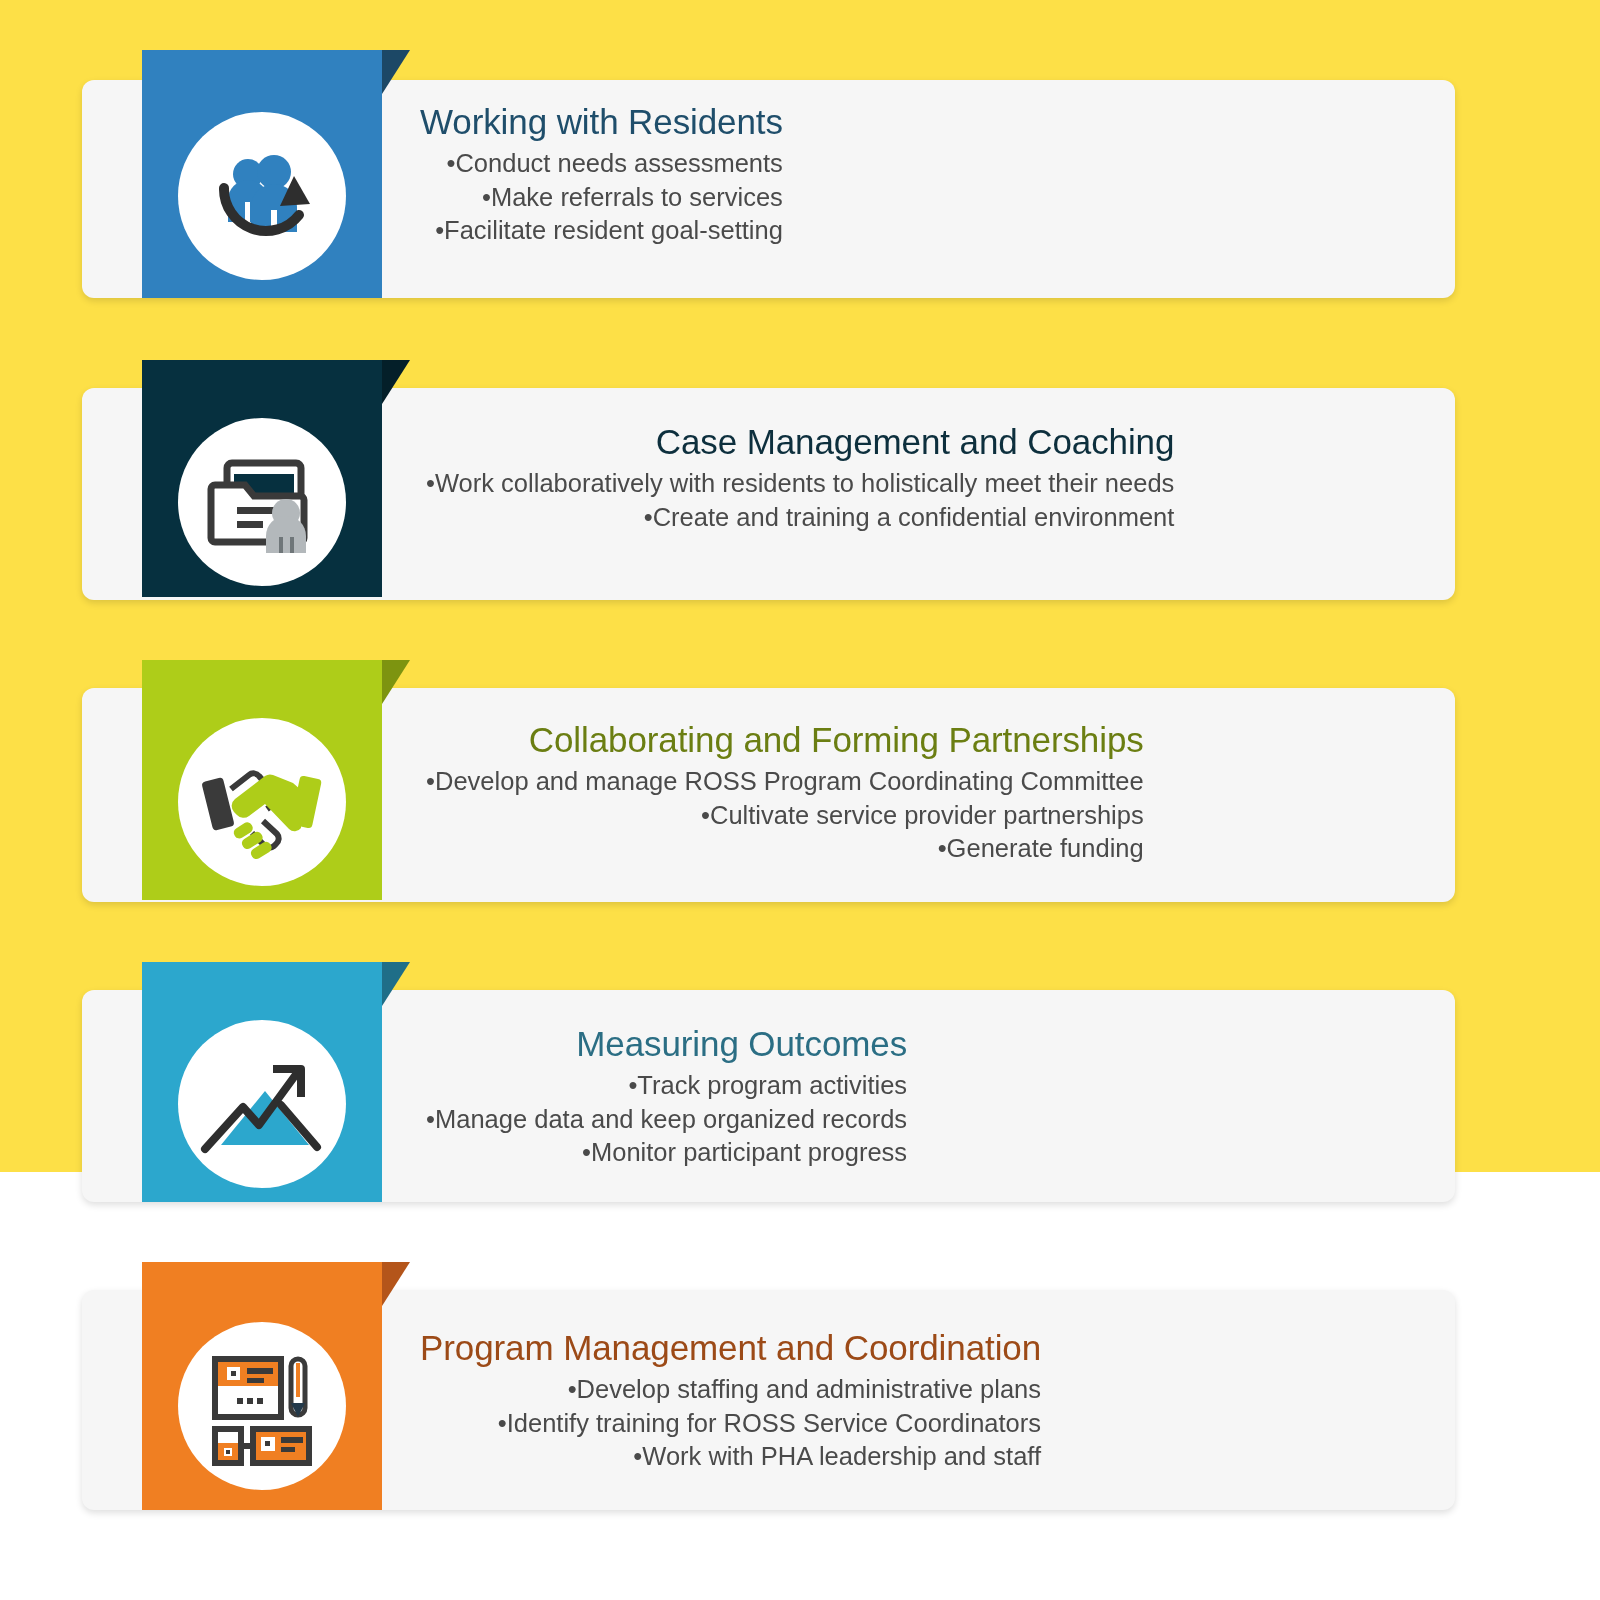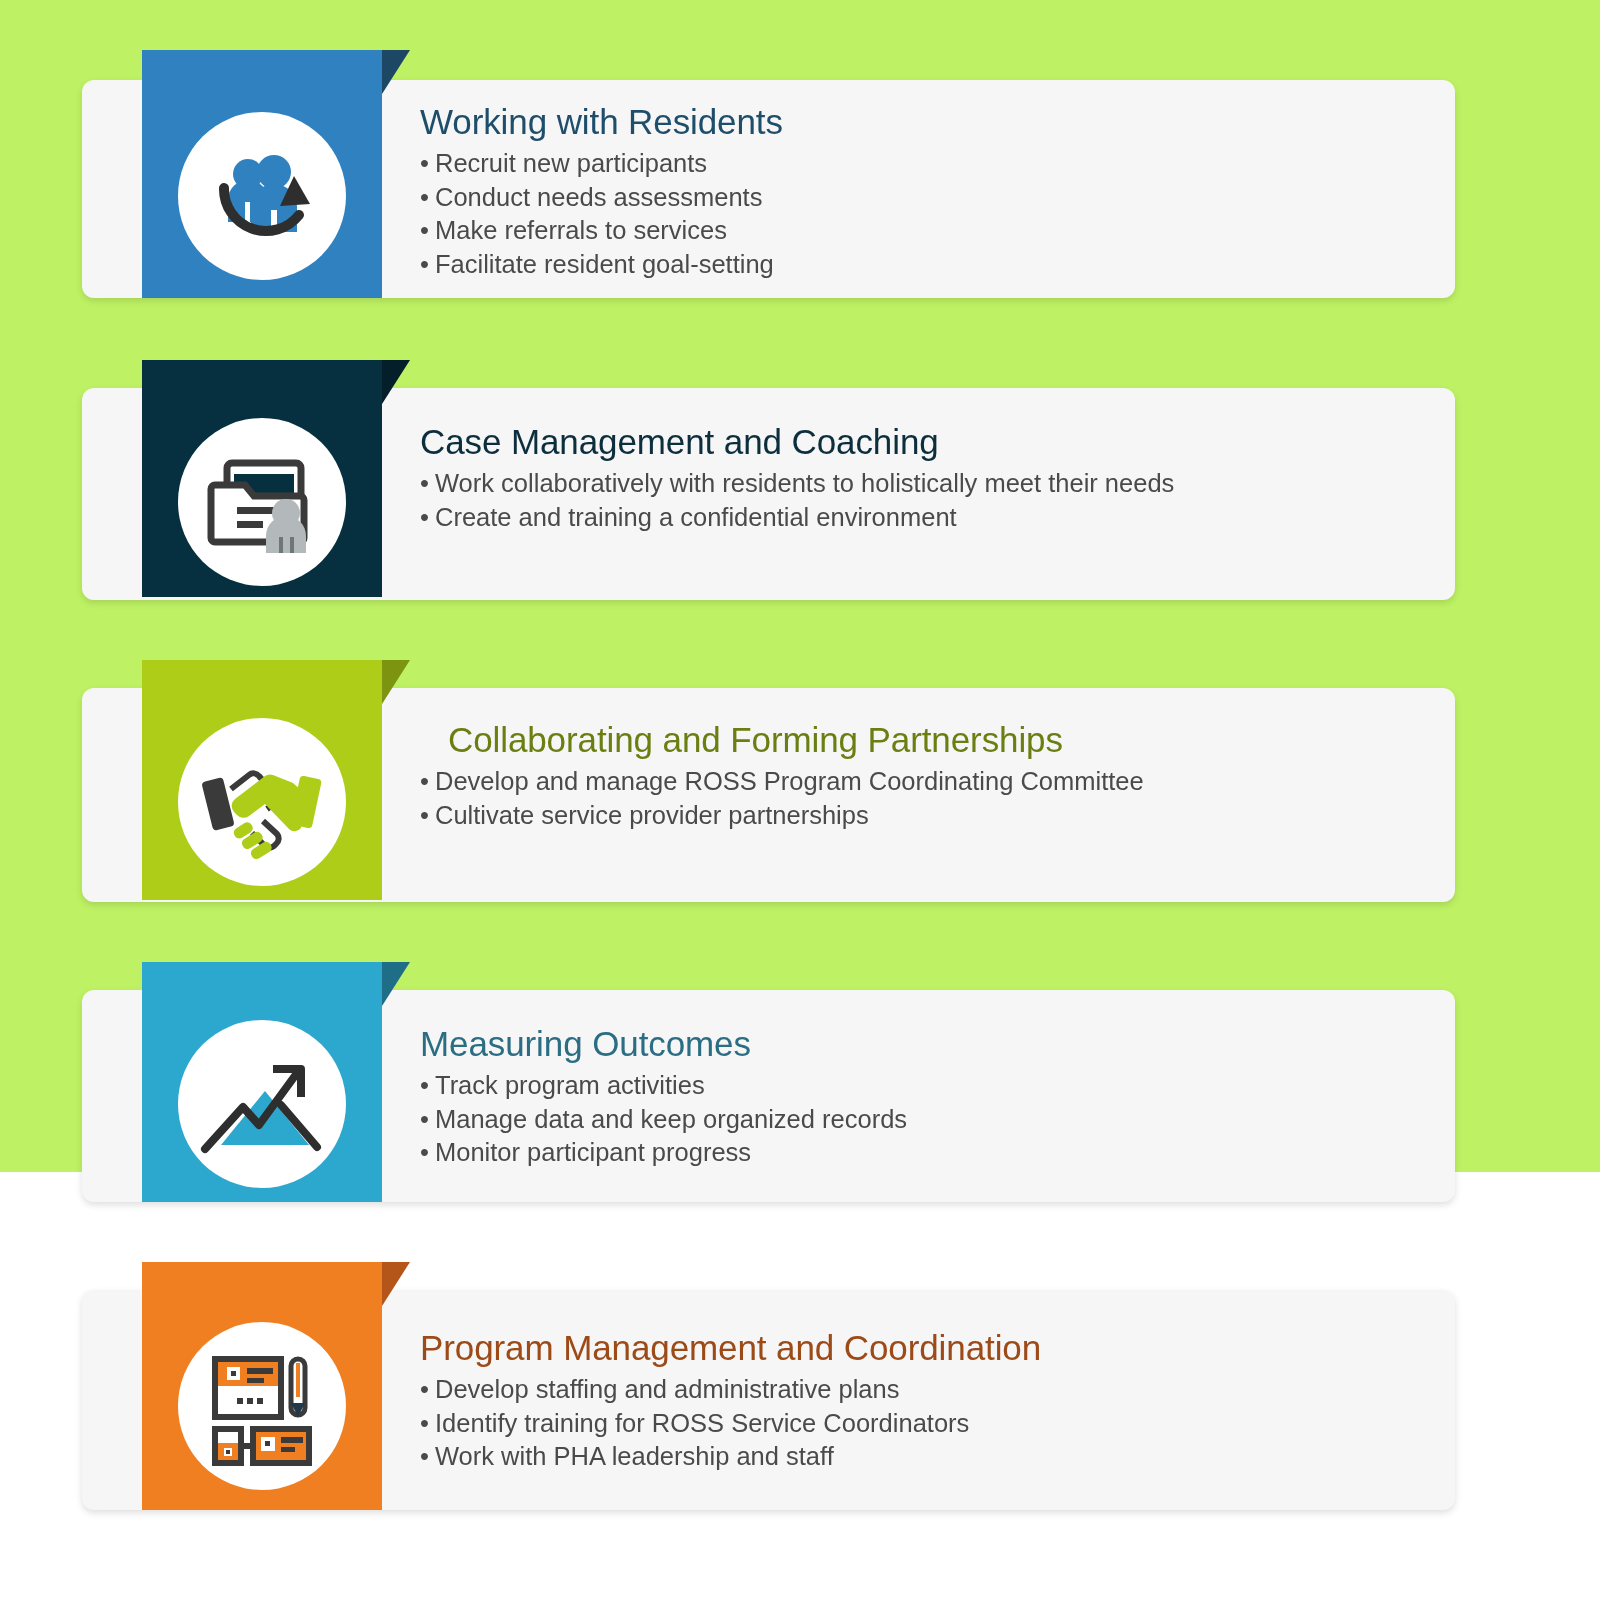--- a/index.html
+++ b/index.html
@@ -11,21 +11,22 @@
     width: 1600px;
     height: 1600px;
     font-family: "Liberation Sans", sans-serif;
     overflow: hidden;
   }
 
   #infographic {
     position: relative;
     width: 1600px;
     height: 1172px;
-    background: #bef264;
+    background: #fde047;
+    text-align: right;
   }
 
   
   .card-row {
     position: absolute;
     left: 0;
     width: 1600px;
   }
 
   
@@ -125,21 +126,20 @@
           <path d="M53 100 v-25 a23 23 0 0 1 46 0 v25 z" fill="#3081bf"></path>
           <rect x="73" y="78" width="6" height="24" fill="#ffffff"></rect>
           <path d="M26 56 A42 42 0 0 0 101 83" fill="none" stroke="#2e2e2e" stroke-width="10" stroke-linecap="round"></path>
           <path d="M96 44 L112 72 L82 74 Z" fill="#2e2e2e"></path>
         </svg>
       </span>
     </div>
     <div class="card-text" style="top:52px;">
       <h2 class="card-title" style="color:#1f4e6b;">Working with Residents</h2>
       <ul class="bullets">
-        <li><span class="dot">•</span><span>Recruit new participants</span></li>
         <li><span class="dot">•</span><span>Conduct needs assessments</span></li>
         <li><span class="dot">•</span><span>Make referrals to services</span></li>
         <li><span class="dot">•</span><span>Facilitate resident goal-setting</span></li>
       </ul>
     </div>
   </div>
 
   <div class="card-row" style="top:360px;height:250px;">
     <div class="card-body" style="top:28px;width:1373px;height:212px;"></div>
     <div class="banner" style="height:237px;">
@@ -188,20 +188,21 @@
           <rect x="44" y="92" width="22" height="11" rx="5" transform="rotate(-32 55 97)" fill="#aecd19"></rect>
           <rect x="53" y="102" width="22" height="11" rx="5" transform="rotate(-32 64 107)" fill="#aecd19"></rect>
         </svg>
       </span>
     </div>
     <div class="card-text" style="top:60px;">
       <h2 class="card-title" style="color:#6b7e12;margin-left:28px;">Collaborating and Forming Partnerships</h2>
       <ul class="bullets">
         <li><span class="dot">•</span><span>Develop and manage ROSS Program Coordinating Committee</span></li>
         <li><span class="dot">•</span><span>Cultivate service provider partnerships</span></li>
+        <li><span class="dot">•</span><span>Generate funding</span></li>
       </ul>
     </div>
   </div>
 
   <div class="card-row" style="top:962px;height:250px;">
     <div class="card-body" style="top:28px;width:1373px;height:212px;"></div>
     <div class="banner" style="height:240px;">
       <div class="banner-fill" style="background:#2ca7cd;"></div>
       <div class="fold" style="border-left-color:#1f6e88;"></div>
     </div>

